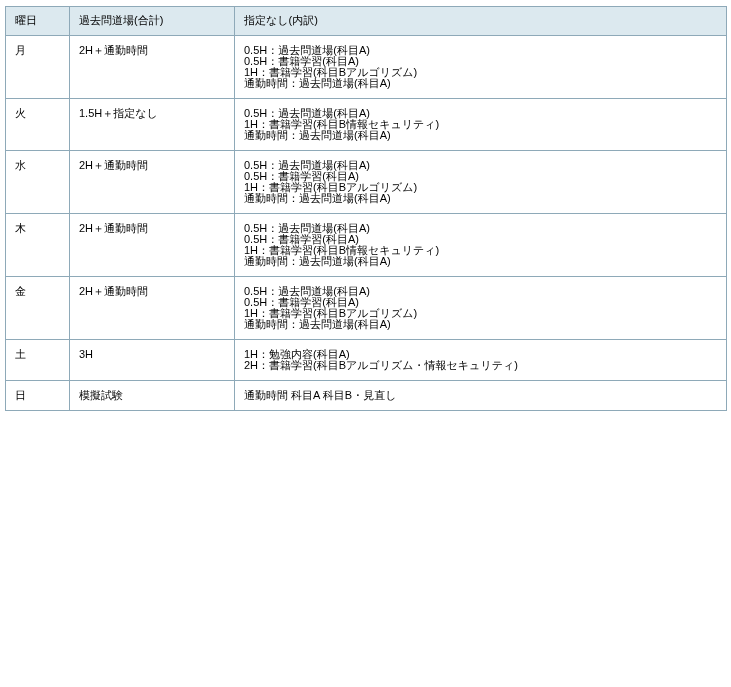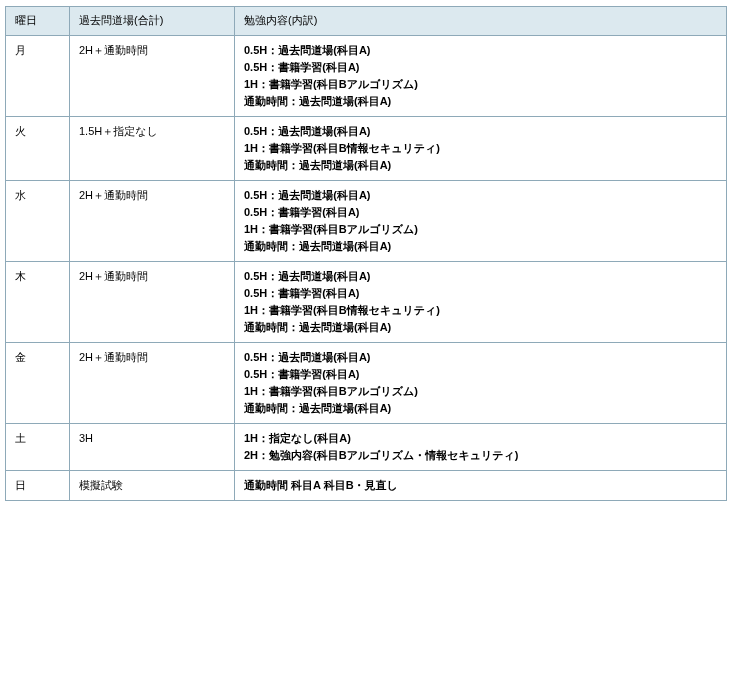--- a/index.html
+++ b/index.html
@@ -38,48 +38,47 @@
     font-weight: normal;
   }
   table.study-table thead th {
     background: #dce9ef;
     padding-top: 8px;
     padding-bottom: 9px;
     white-space: nowrap;
   }
   .cell-lines {
     display: block;
-    font-weight: bold;
   }
   .cell-lines .line {
     display: block;
     white-space: nowrap;
   }
   .cell-lines .line + .line {
-    margin-top: 6px;
+    margin-top: 0;
   }
   td.day-cell, td.hours-cell {
     white-space: nowrap;
   }
 </style>
 </head>
 <body>
 
 <div class="table-wrap">
   <table class="study-table">
     <colgroup>
       <col class="c1">
       <col class="c2">
       <col class="c3">
     </colgroup>
     <thead>
       <tr>
         <th>曜日</th>
         <th>過去問道場(合計)</th>
-        <th>勉強内容(内訳)</th>
+        <th>指定なし(内訳)</th>
       </tr>
     </thead>
     <tbody id="table-body">
         <tr>
           <td class="day-cell">月</td>
           <td class="hours-cell">2H＋通勤時間</td>
           <td>
             <span class="cell-lines">
               <span class="line">0.5H：過去問道場(科目A)</span>
               <span class="line">0.5H：書籍学習(科目A)</span>
@@ -133,22 +132,22 @@
               <span class="line">1H：書籍学習(科目Bアルゴリズム)</span>
               <span class="line">通勤時間：過去問道場(科目A)</span>
             </span>
           </td>
         </tr>
         <tr>
           <td class="day-cell">土</td>
           <td class="hours-cell">3H</td>
           <td>
             <span class="cell-lines">
-              <span class="line">1H：指定なし(科目A)</span>
-              <span class="line">2H：勉強内容(科目Bアルゴリズム・情報セキュリティ)</span>
+              <span class="line">1H：勉強内容(科目A)</span>
+              <span class="line">2H：書籍学習(科目Bアルゴリズム・情報セキュリティ)</span>
             </span>
           </td>
         </tr>
         <tr>
           <td class="day-cell">日</td>
           <td class="hours-cell">模擬試験</td>
           <td>
             <span class="cell-lines">
               <span class="line">通勤時間 科目A 科目B・見直し</span>
             </span>

